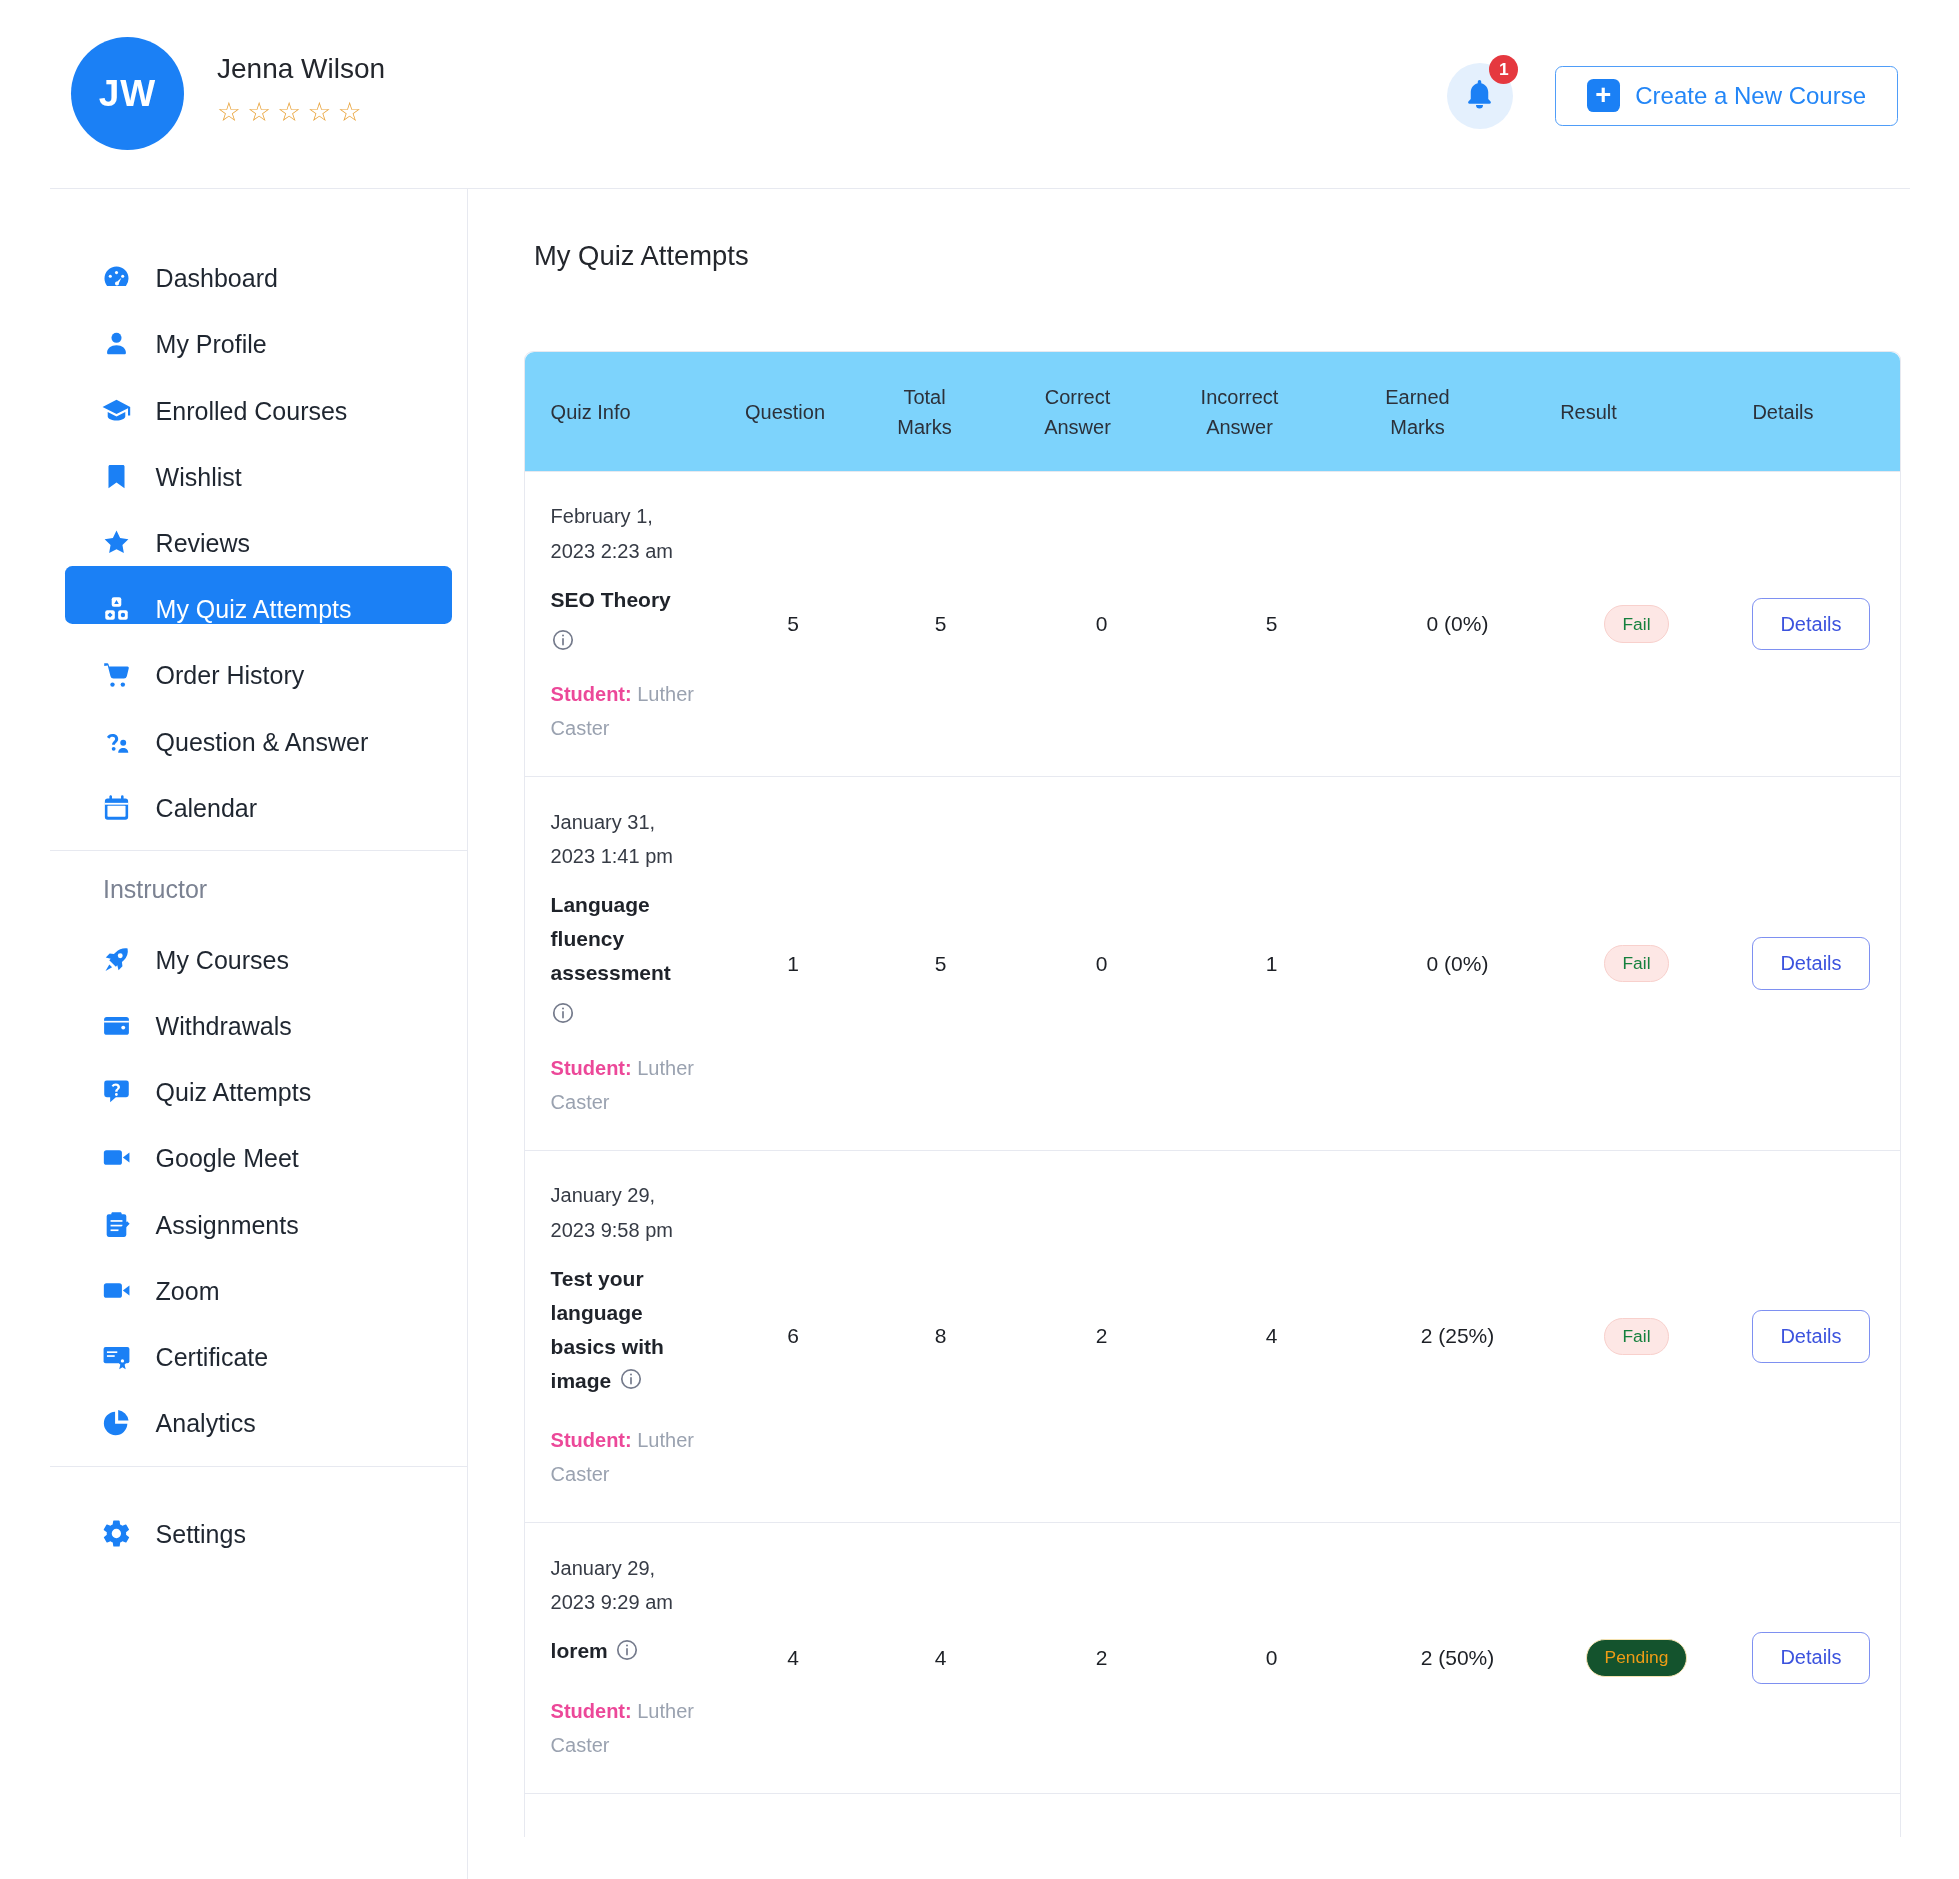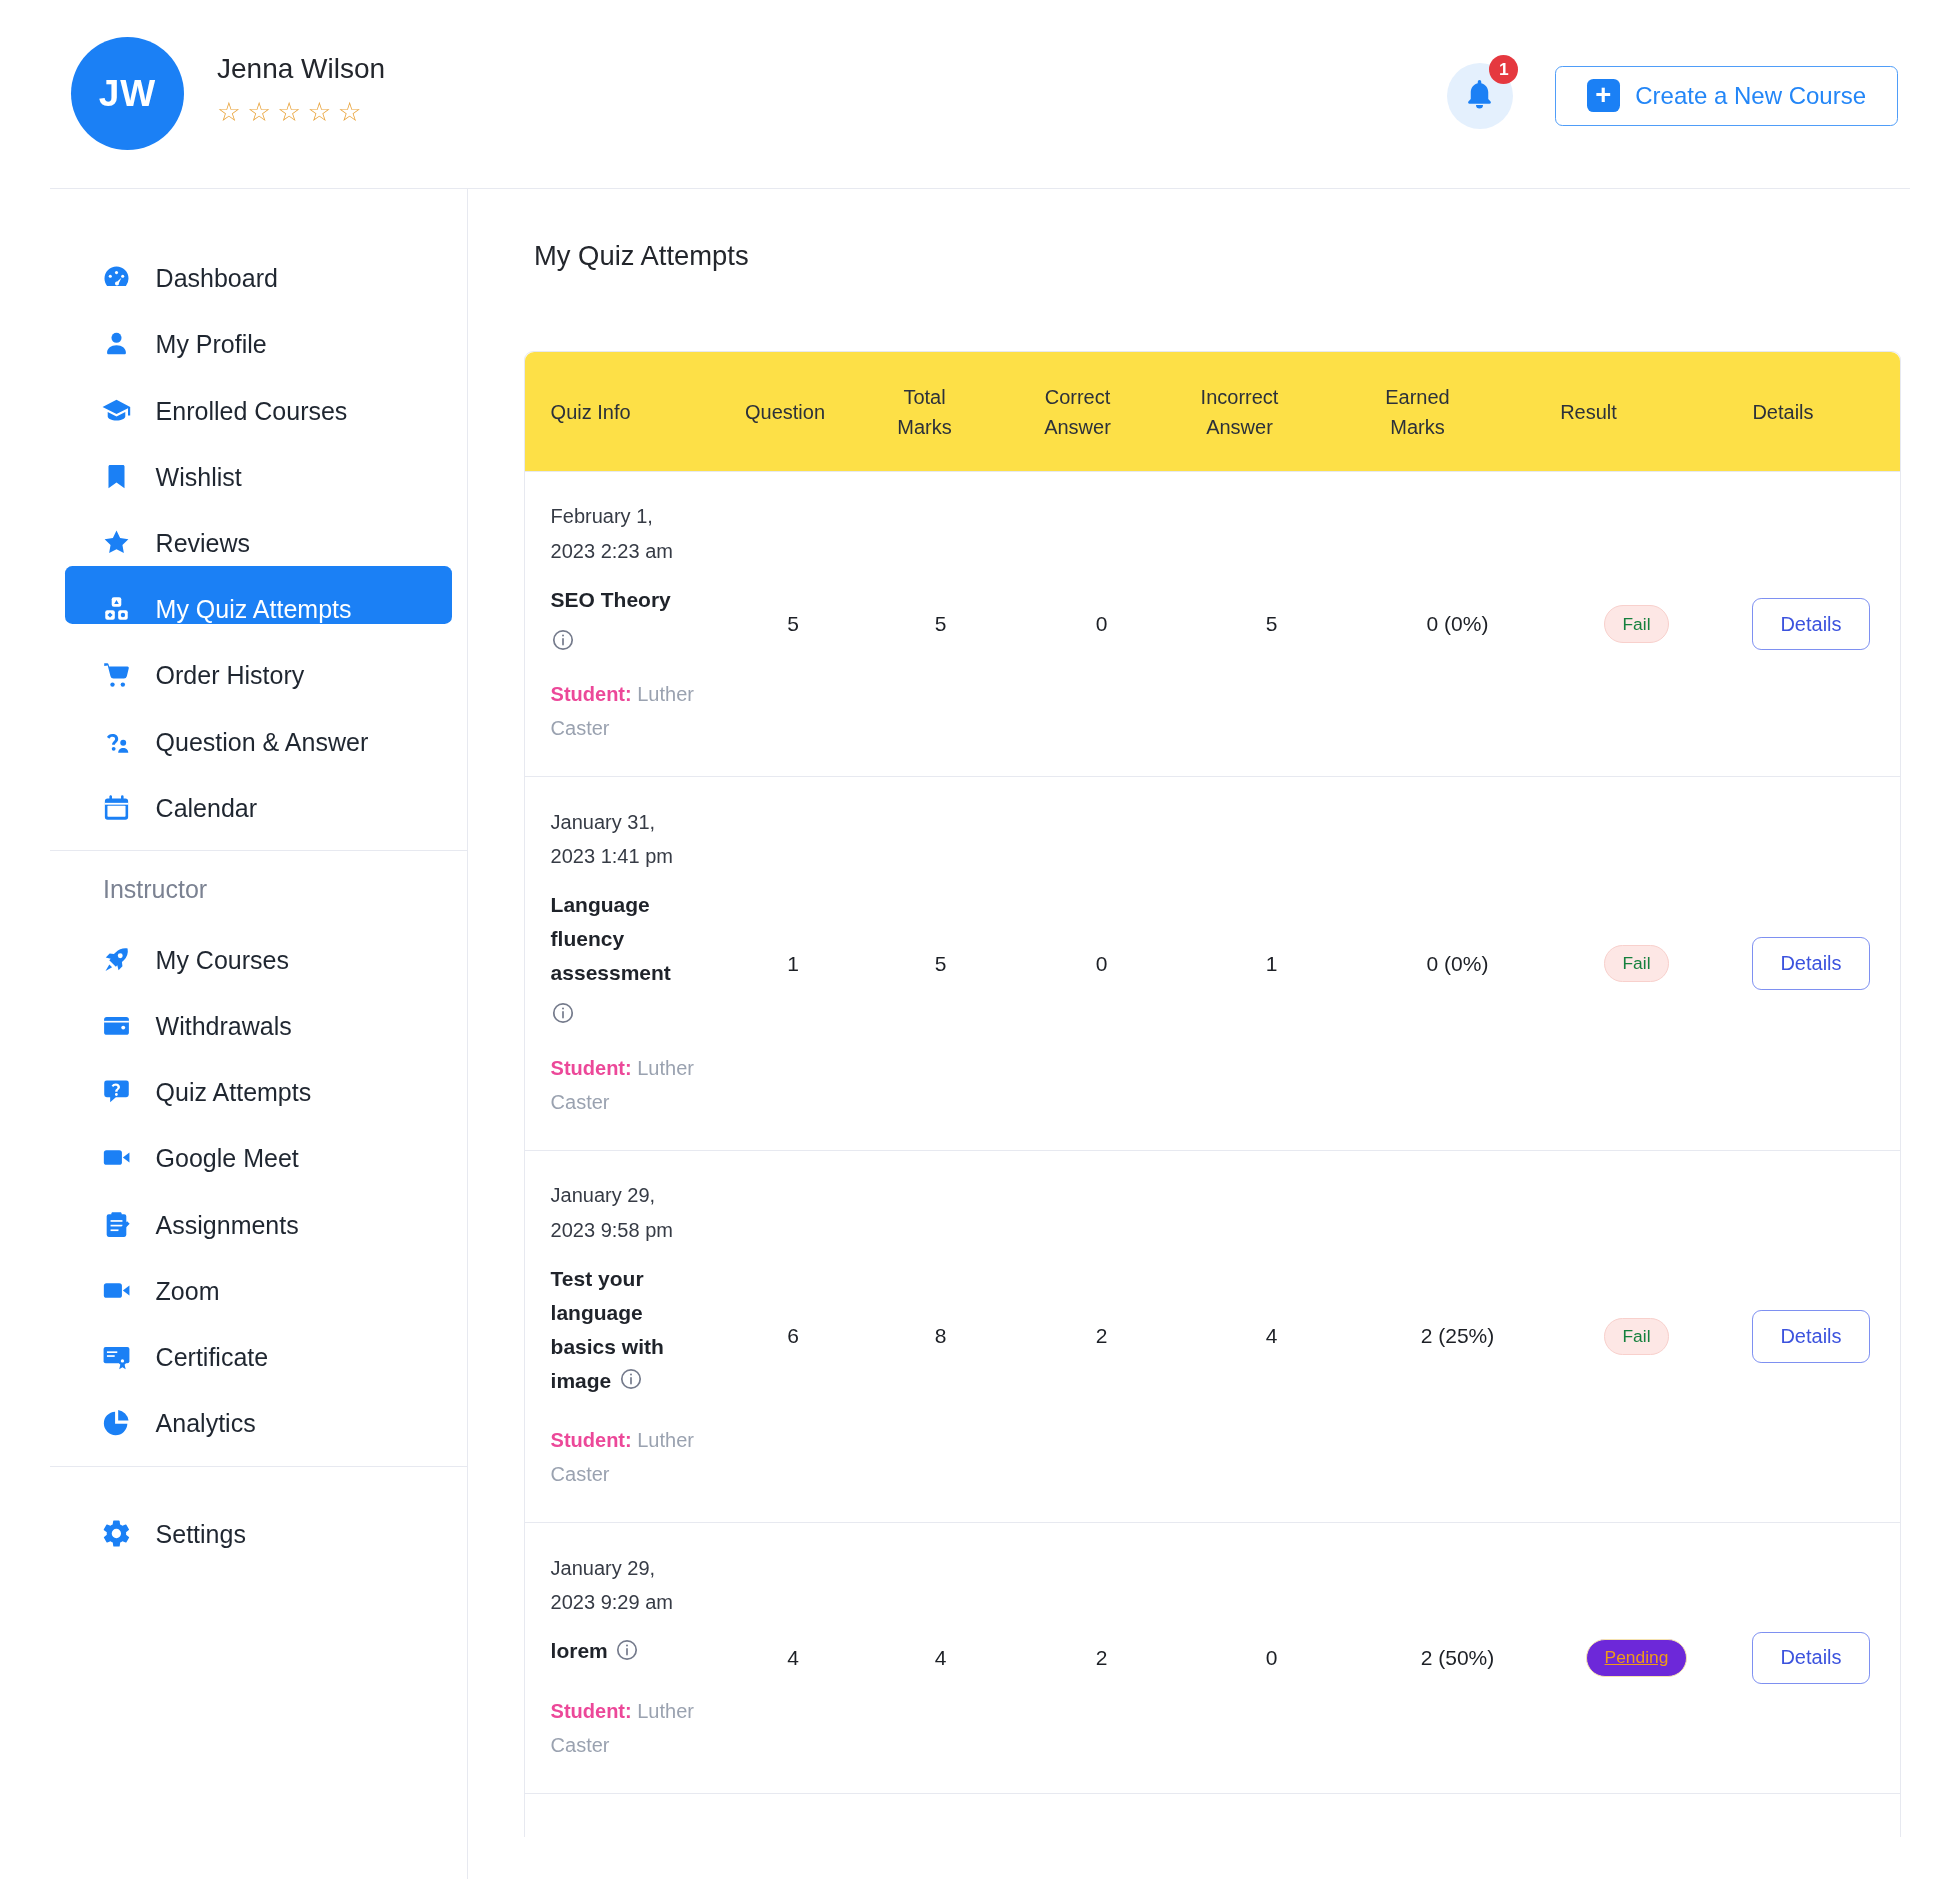--- a/index.html
+++ b/index.html
@@ -50,42 +50,42 @@
   .nav-divider { border-top:0.9px solid #e7e9f0; margin:27.4px 0 24px 0; }
   .nav-section-label { font-size:25px; color:#7b8292; margin:5.5px 0 12.8px 53px; }
 
   
   .main { margin-left:56px; width:1377px; }
   .page-title { font-size:27.4px; font-weight:500; color:#23262c; margin:51px 0 0 10px; }
 
   .table-card { margin-top:79px; border:0.9px solid #e7e9f0; border-bottom:none;
     border-radius:9.1px 9.1px 0 0; }
   .thead { display:grid; grid-template-columns:196px 128px 151px 155px 169px 187px 155px 1fr;
-    background:#fde047; border-radius:9.1px 9.1px 0 0; min-height:119px; align-items:center; }
+    background:#7dd3fc; border-radius:9.1px 9.1px 0 0; min-height:119px; align-items:center; }
   .th { font-size:20px; color:#2c313a; text-align:center; line-height:1.5;
     justify-self:center; max-width:101px; }
   .th:first-child { text-align:left; justify-self:start; padding-left:25.6px; max-width:none; }
   .row { display:grid; grid-template-columns:196px 128px 151px 155px 169px 187px 155px 1fr;
     border-top:0.9px solid #e7e9f0; background:#fff;gap:8px; }
   .cell { display:flex; align-items:center; justify-content:center;
     font-size:21px; font-weight:500; color:#1d2026; }
   .quiz-info { padding:27.4px 20px 31px 25.6px; }
   .q-date { font-size:20px; color:#363b45; line-height:1.72; max-width:151px; }
   .q-title { margin-top:14.6px; font-size:21px; font-weight:700; color:#1f232a;
     line-height:1.62; max-width:149px; }
   .info-ico { display:inline-block; color:#757b8c; cursor:pointer; vertical-align:-3.7px;
     margin-left:7.3px; }
   .info-ico svg { width:24px; height:24px; display:block; }
   .info-own-line { display:block; margin:11px 0 0 0; }
   .q-student { margin-top:25.6px; font-size:20px; line-height:1.7; max-width:151px; }
   .q-student .lbl { font-weight:700; color:#ec4899; }
   .q-student .nm { color:#9aa2b0; }
   .pill { border-radius:913px; padding:7.3px 17.4px; font-size:17.4px; font-weight:500; }
   .pill.fail { background:#fde7e5; color:#15803d; border:0.9px solid #f8d0cc; }
-  .pill.pending { background:#6d28d9; color:#ef9c16; border:0.9px solid #f5e2b0;text-decoration:underline; }
+  .pill.pending { background:#14532d; color:#ef9c16; border:0.9px solid #f5e2b0; }
   .details-btn { background:#fff; border:1.4px solid #7e90f1; color:#3c53de;
     border-radius:9.1px; padding:13.7px 27.4px; font-size:20px; cursor:pointer; }
   .row-partial { height:44px; }
 </style>
 </head>
 <body>
 
 <div class="header">
   <div class="user-block">
     <div class="avatar">JW</div>

